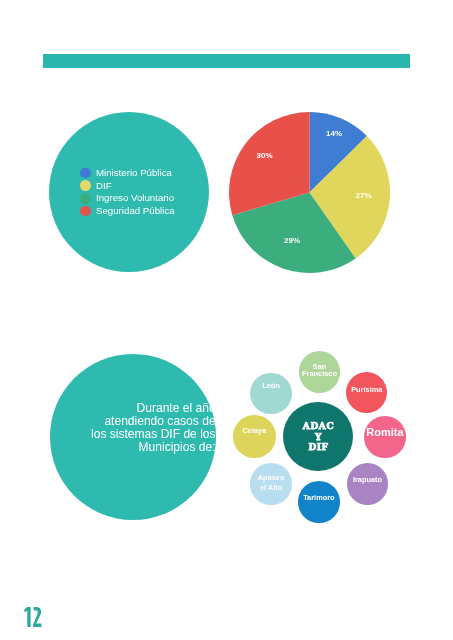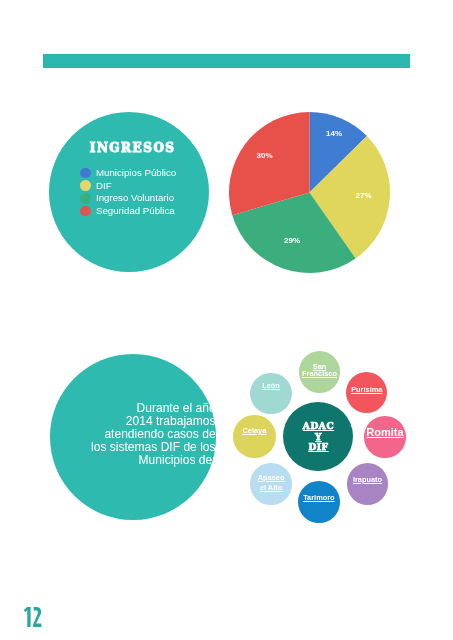--- a/index.html
+++ b/index.html
@@ -1,19 +1,19 @@
 <!DOCTYPE html>
 <html><head>
 <meta charset="utf-8">
 <style>
   html,body{margin:0;padding:0;}
   body{width:453px;height:640px;background:#ffffff;font-family:"Liberation Sans",sans-serif;overflow:hidden;}
   #page{position:relative;width:453px;height:640px;background:#fff;}
   #topbar{position:absolute;left:43px;top:54px;width:367px;height:14px;background:#2bb6ae;}
-  .circ{position:absolute;border-radius:50%;box-sizing:border-box;text-decoration:underline;}
+  .circ{position:absolute;border-radius:50%;box-sizing:border-box;}
   .bubble{display:flex;align-items:center;justify-content:center;text-align:center;
           color:#fff;font-weight:bold;line-height:1.12;}
   #legend-circle{left:48.6px;top:111.9px;width:160.6px;height:160.6px;background:#2fbab0;}
   #legend-title{position:absolute;left:51.6px;top:141px;width:160.6px;text-align:center;
      color:#fff;font-family:"DejaVu Serif",serif;font-weight:bold;font-size:12px;letter-spacing:1.5px;-webkit-text-stroke:1.05px #fff;text-indent:1.5px;}
   #legend-list{position:absolute;left:80px;top:166.7px;}
   .legend-row{display:flex;align-items:center;height:12.67px;}
   .legend-dot{width:10.8px;height:10.8px;border-radius:50%;margin-right:5.2px;flex:0 0 auto;}
   .legend-label{color:#fff;font-size:9.7px;white-space:nowrap;line-height:1;}
   #pie{position:absolute;left:229px;top:112px;width:161px;height:161px;}
@@ -25,25 +25,24 @@
   #pagenum{position:absolute;left:24.3px;top:607.4px;width:18px;height:19.5px;line-height:0;}
   #pagenum svg{display:block;}
 </style>
 </head>
 <body>
 
 <div id="page" style="background: rgb(255, 255, 255);">
   <div id="topbar" style="background: rgb(43, 182, 174);"></div>
 
   <div id="legend-circle" class="circ" style="background: rgb(47, 186, 176);"></div>
-  <div id="legend-title">INGRESOS</div>
   <div id="legend-list">
       <div class="legend-row">
         <span class="legend-dot" style="background: rgb(65, 120, 212);"></span>
-        <span class="legend-label">Municipios Público</span>
+        <span class="legend-label">Ministerio Pública</span>
       </div>
       <div class="legend-row">
         <span class="legend-dot" style="background: rgb(227, 217, 107);"></span>
         <span class="legend-label">DIF</span>
       </div>
       <div class="legend-row">
         <span class="legend-dot" style="background: rgb(56, 175, 130);"></span>
         <span class="legend-label">Ingreso Voluntario</span>
       </div>
       <div class="legend-row">
@@ -55,21 +54,20 @@
   <div id="pie"><svg width="161" height="161" viewBox="0 0 161 161">
         <path d="M 80.5 80.5 L 80.50 0.00 A 80.5 80.5 0 0 1 137.92 24.08 Z" fill="#3f7dd3"></path>
         <path d="M 80.5 80.5 L 137.92 24.08 A 80.5 80.5 0 0 1 126.67 146.44 Z" fill="#e0d65c"></path>
         <path d="M 80.5 80.5 L 126.67 146.44 A 80.5 80.5 0 0 1 3.28 103.23 Z" fill="#3cad7d"></path>
         <path d="M 80.5 80.5 L 3.28 103.23 A 80.5 80.5 0 0 1 80.50 0.00 Z" fill="#e8504a"></path>
       </svg><div class="pielabel" style="left: 105px; top: 21px; transform: translate(-50%, -50%);">14%</div><div class="pielabel" style="left: 134.5px; top: 83px; transform: translate(-50%, -50%);">27%</div><div class="pielabel" style="left: 63px; top: 127.5px; transform: translate(-50%, -50%);">29%</div><div class="pielabel" style="left: 35.5px; top: 43px; transform: translate(-50%, -50%);">30%</div></div>
 
   <div id="durante-circle" class="circ" style="background: rgb(47, 186, 176);"></div>
   <div id="durante-text">
       <div>Durante el año</div>
-      <div>2014 trabajamos</div>
       <div>atendiendo casos de</div>
       <div>los sistemas DIF de los</div>
       <div>Municipios de:</div>
     </div>
 
   <div id="bubbles">
       <div class="circ bubble center-bubble" style="left: 283.4px; top: 401.8px; width: 69.6px; height: 69.6px; background: #0f766e; font-size: 9px;">
         <div style="line-height: 10.7px; position: relative; top: 0.5px;">
           <div>ADAC</div>
           <div>Y</div>

